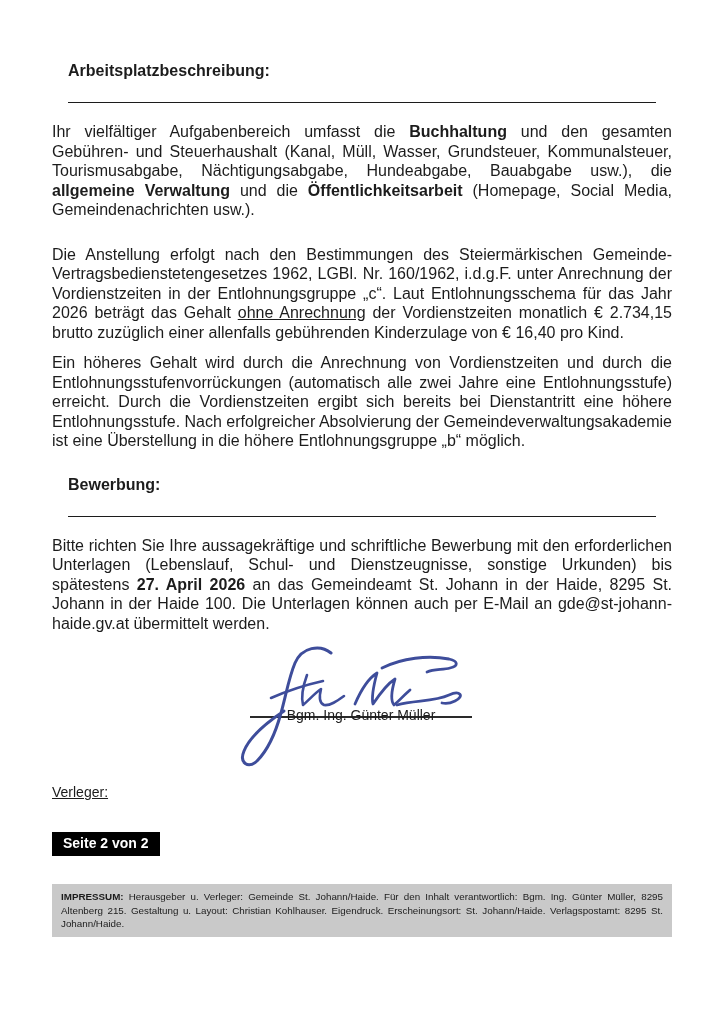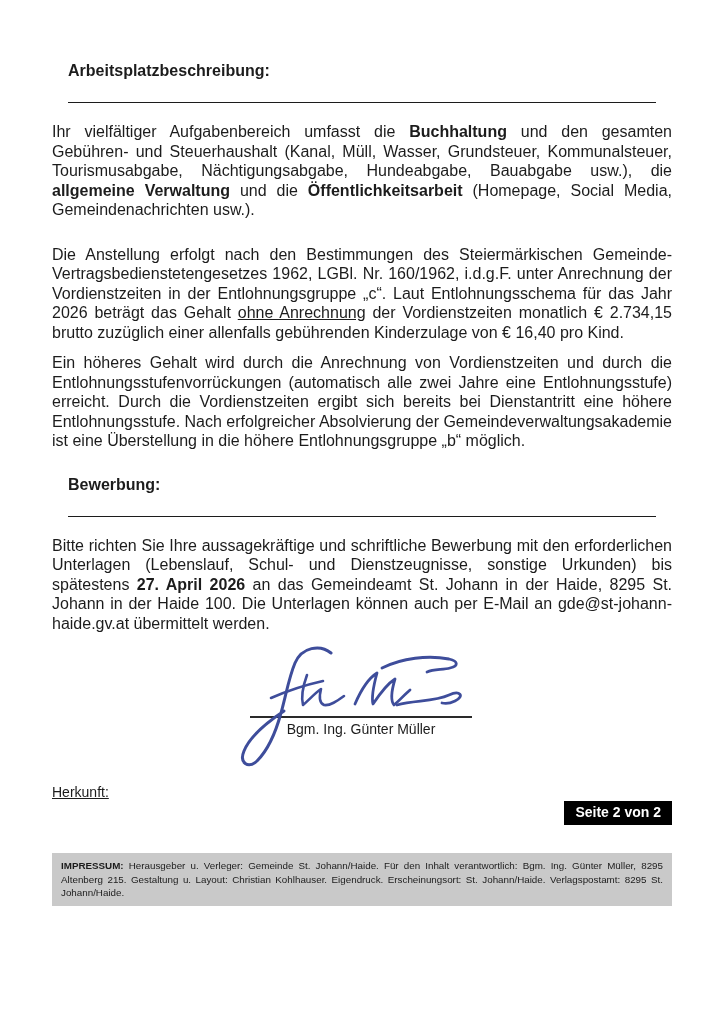--- a/index.html
+++ b/index.html
@@ -48,21 +48,21 @@
     position: absolute;
     left: 16px;
     top: 73px;
     width: 222px;
     height: 1.5px;
     background: #2a2a2a;
   }
   .signature-name {
     position: absolute;
     left: 16px;
-    top: 77px;
+    top: 63px;
     width: 222px;
     text-align: center;
     font-size: 14px;
     line-height: 18px;
   }
   .signature-svg {
     position: absolute;
     left: 0; top: 0;
     width: 246px; height: 126px;
     z-index: 2;
@@ -73,21 +73,21 @@
     line-height: 18px;
     text-decoration: underline;
     margin: 0;
   }
   .notice-text {
     font-size: 14px;
     line-height: 19.5px;
     margin: 3px 0 0 0;
     text-align: justify;
   }
-  .badge-row { text-align: right; }
+  .badge-row { margin-top: 31px; text-align: left; }
   .page-badge {
     display: inline-block;
     background: #000000;
     color: #ffffff;
     font-size: 14px;
     line-height: 15px;
     font-weight: bold;
     padding: 4px 11px 5px 11px;
   }
   .imprint {
@@ -129,21 +129,21 @@
         <path stroke-width="2.6" d="M 37 55 C 53 48, 71 42, 89 38"></path>
         <path stroke-width="2.6" d="M 73 32 C 69 43, 67 54, 69 62 C 75 57, 81 50, 87 46 C 85 54, 85 60, 90 62 C 96 63, 103 58, 110 53"></path>
         <path stroke-width="2.8" d="M 121 61 C 127 47, 135 35, 143 30 C 140 41, 137 53, 139 61 C 145 52, 153 41, 161 36 C 158 46, 156 57, 160 62 C 165 58, 170 52, 176 47"></path>
         <path stroke-width="2.8" d="M 148 25 C 168 15, 194 12, 215 16 C 224 18, 225 23, 216 25 C 209 27, 200 26, 193 29"></path>
         <path stroke-width="2.8" d="M 163 62 C 181 57, 200 59, 215 52 C 226 47, 231 53, 221 58 C 217 60, 212 61, 208 60"></path>
       </g>
     </svg>
   </div>
 
   <div class="notice">
-    <p class="notice-label">Herkunft:</p>
+    <p class="notice-label">Verleger:</p>
   </div>
 
   <div class="badge-row">
     <span class="page-badge">Seite 2 von 2</span>
   </div>
 
   <footer class="imprint"><b>IMPRESSUM:</b><span> Herausgeber u. Verleger: Gemeinde St. Johann/Haide. Für den Inhalt verantwortlich: Bgm. Ing. Günter Müller, 8295 Altenberg 215. Gestaltung u. Layout: Christian Kohlhauser. Eigendruck. Erscheinungsort: St. Johann/Haide. Verlagspostamt: 8295 St. Johann/Haide.</span></footer>
 
 </div>
 

